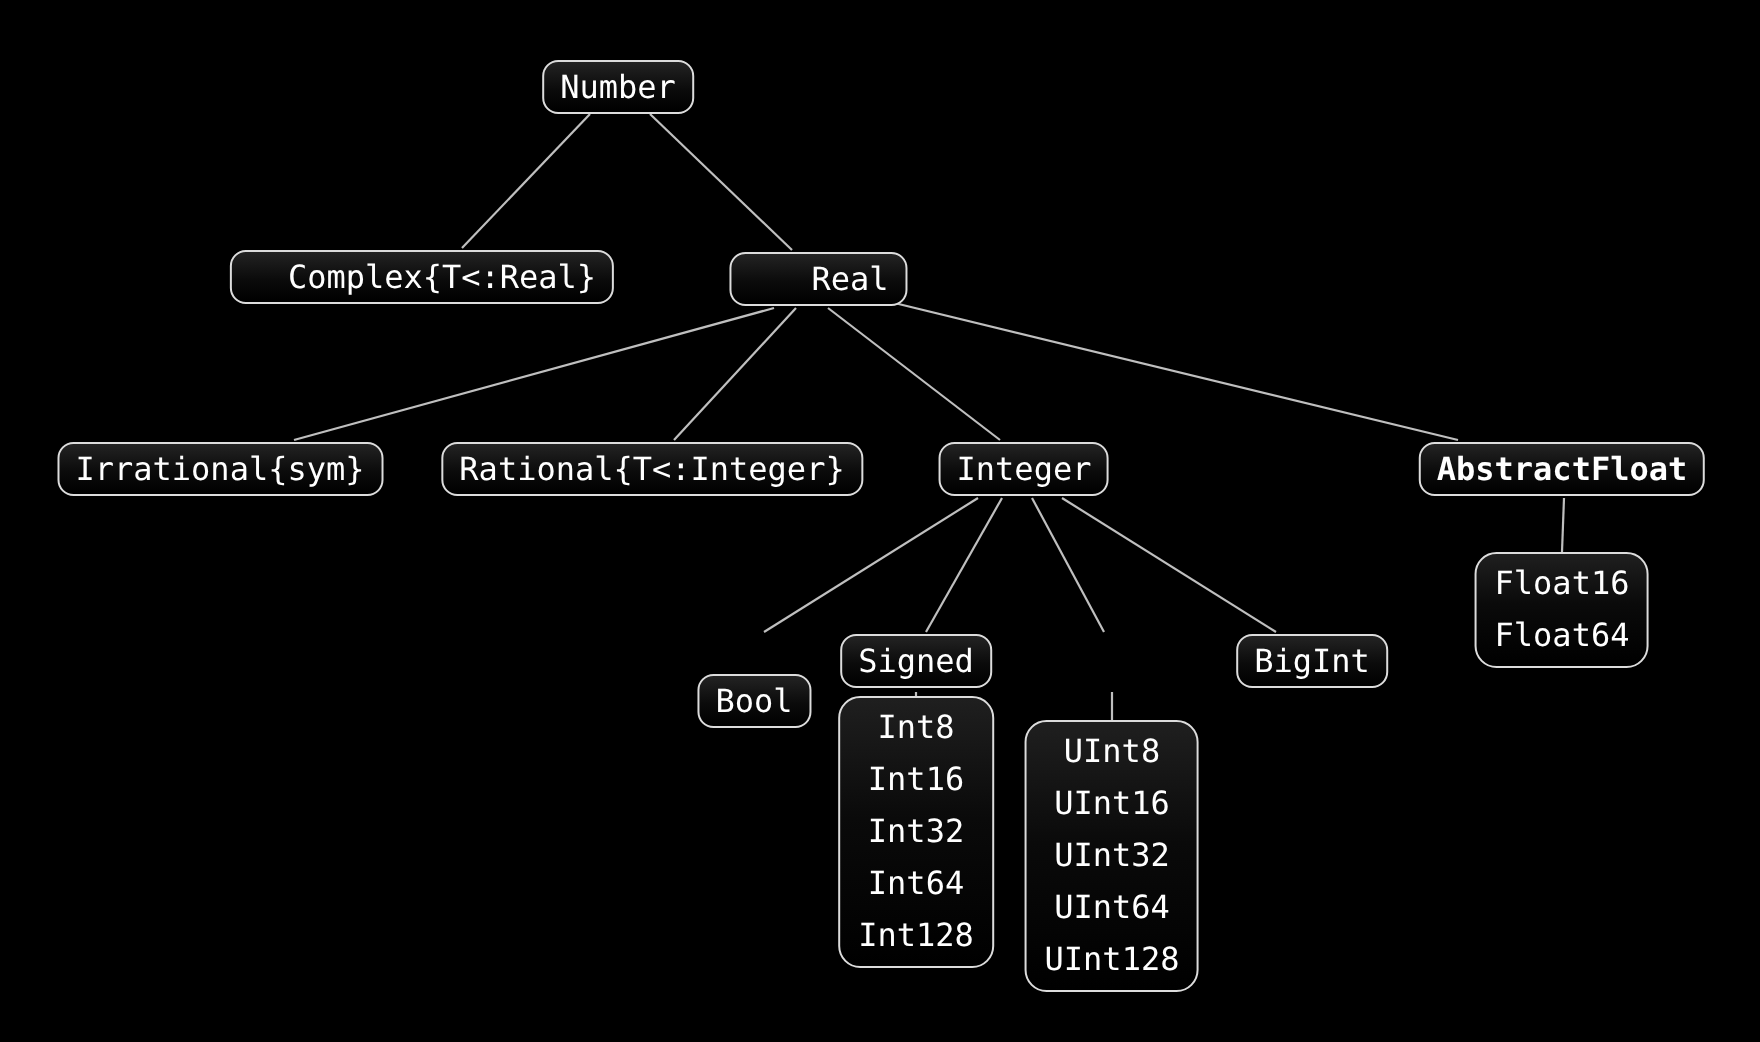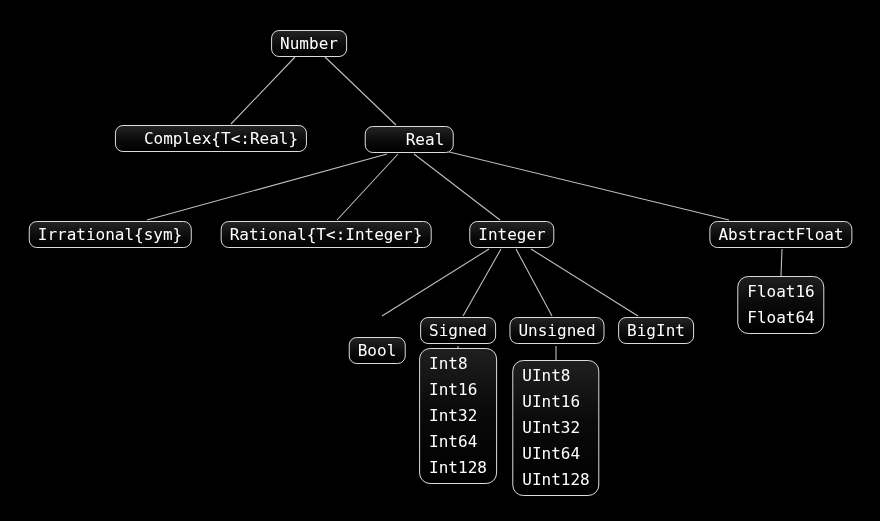--- a/index.html
+++ b/index.html
@@ -42,31 +42,32 @@
     position: absolute;
     transform: translateX(-50%);
     white-space: nowrap;
     color: #ffffff;
     font-size: 16px;
     line-height: 26px;
     padding: 2px 9px;
     border: 1.5px solid #dcdcdc;
     border-radius: 11px;
     background: linear-gradient(180deg, #1f1f1f 0%, #0a0a0a 45%, #000000 100%);
+    text-align: center;
   }
   .group .row { display: block; }
 
   
   #n-number        { left: 309px; top: 30px;  }
   #n-complex       { left: 211px; top: 125px; padding-left: 28px; }
   #n-real          { left: 409px; top: 126px; padding-left: 40px; }
   #n-irrational    { left: 110px; top: 221px; }
   #n-rational      { left: 326px; top: 221px; }
   #n-integer       { left: 512px; top: 221px; }
-  #n-abstractfloat { left: 781px; top: 221px; }
+  #n-abstractfloat { left: 781px; top: 221px; font-weight: bold; }
   #n-bool          { left: 377px; top: 317px; margin-top: 20px; }
   #n-signed        { left: 458px; top: 317px; }
   #n-unsigned      { left: 557px; top: 317px; }
   #n-bigint        { left: 656px; top: 317px; }
 
   
   #g-signed   { left: 458px; top: 348px; }
   #g-unsigned { left: 556px; top: 360px; }
   #g-float    { left: 781px; top: 276px; }
 </style>
@@ -93,21 +94,20 @@
 
   <div class="node" id="n-number">Number</div>
   <div class="node" id="n-complex">Complex{T&lt;:Real}</div>
   <div class="node" id="n-real">Real</div>
   <div class="node" id="n-irrational">Irrational{sym}</div>
   <div class="node" id="n-rational">Rational{T&lt;:Integer}</div>
   <div class="node" id="n-integer">Integer</div>
   <div class="node" id="n-abstractfloat">AbstractFloat</div>
   <div class="node" id="n-bool">Bool</div>
   <div class="node" id="n-signed">Signed</div>
-  <div class="node" id="n-unsigned">Unsigned</div>
   <div class="node" id="n-bigint">BigInt</div>
 
   <div class="group" id="g-signed">
     <span class="row">Int8</span>
     <span class="row">Int16</span>
     <span class="row">Int32</span>
     <span class="row">Int64</span>
     <span class="row">Int128</span>
   </div>
 

